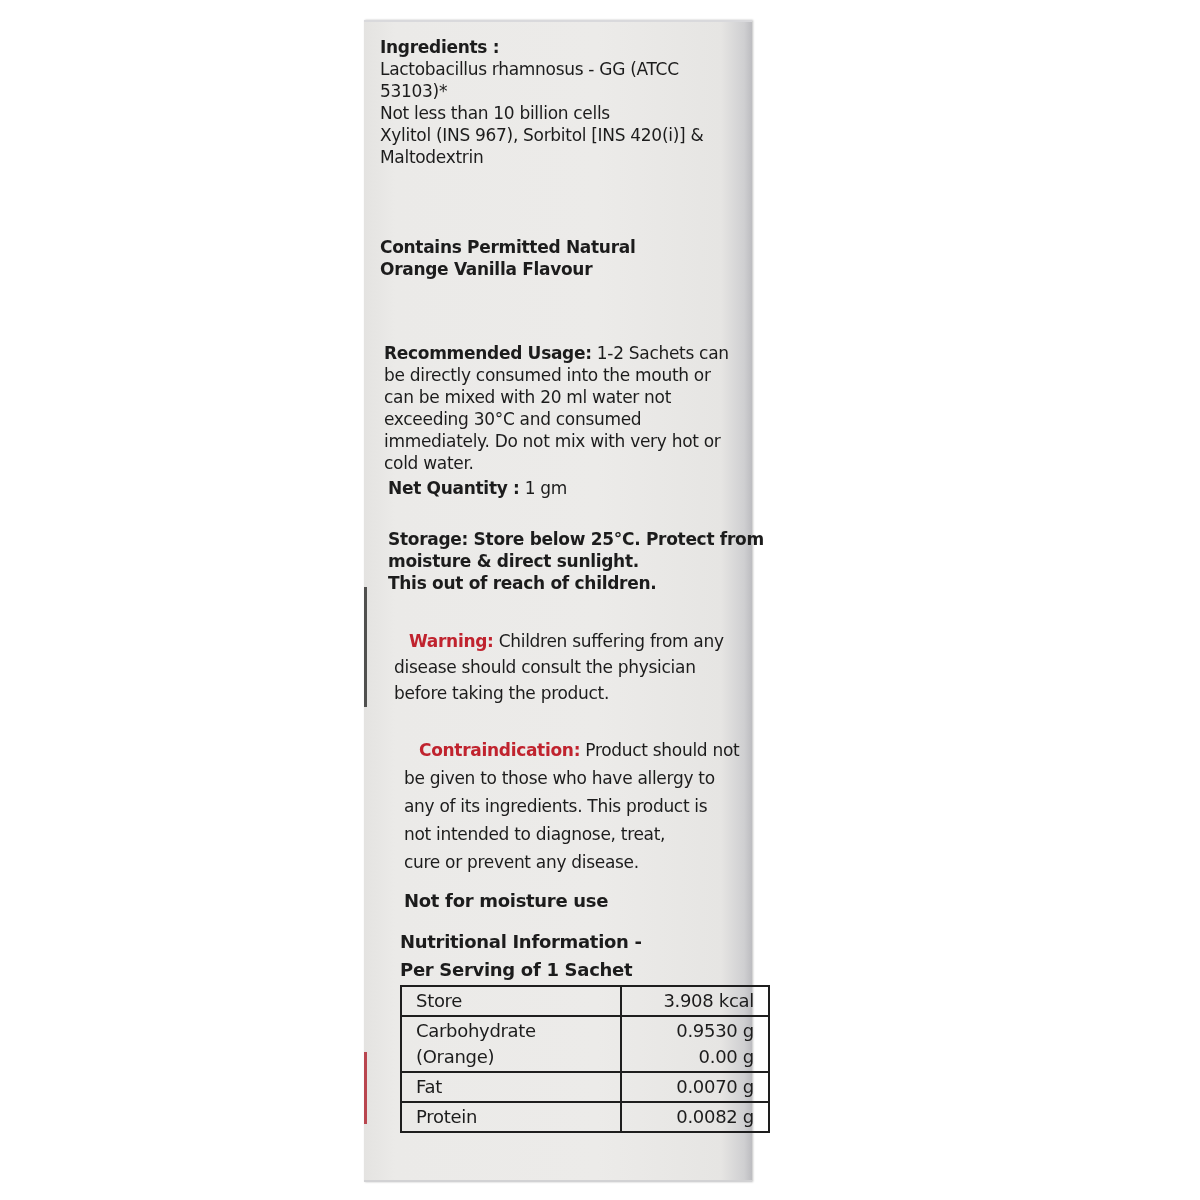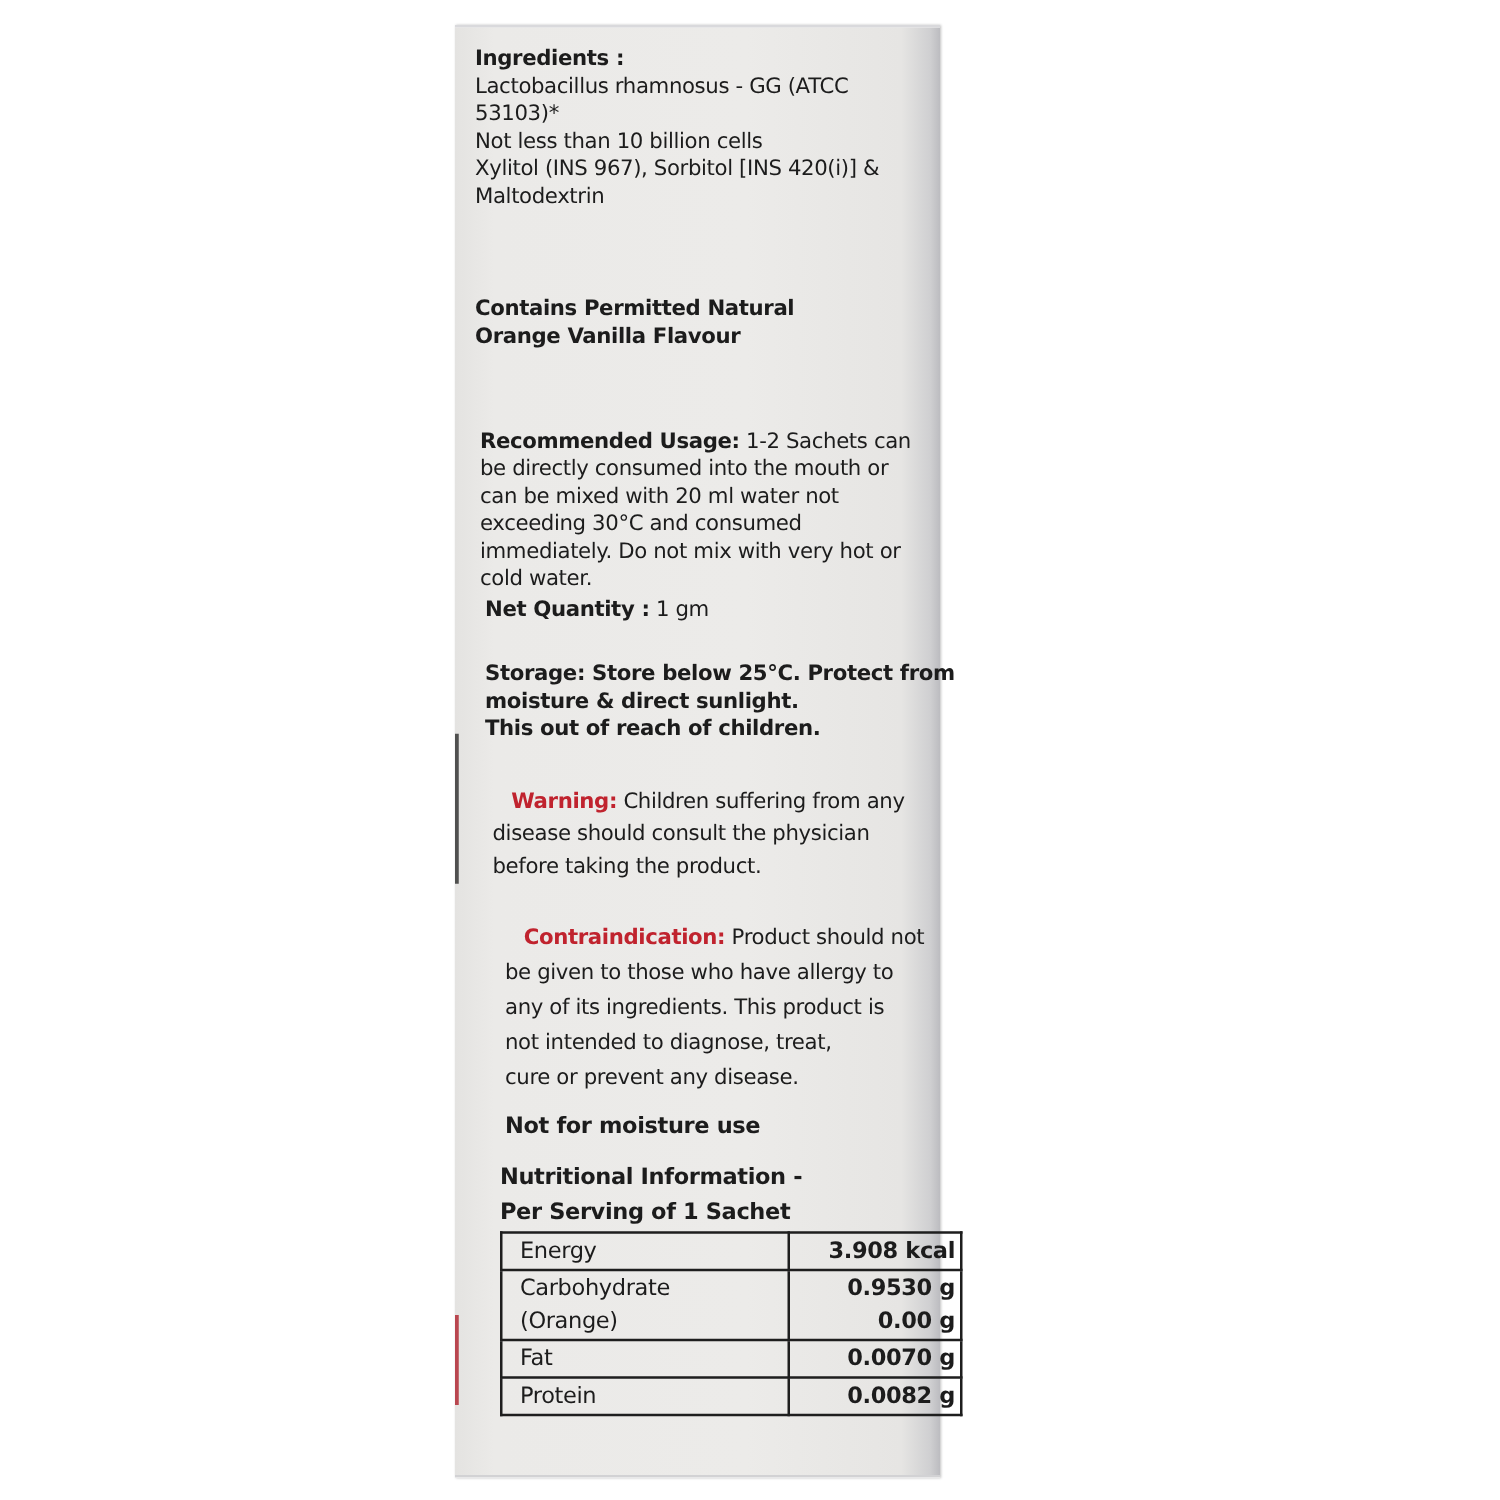--- a/index.html
+++ b/index.html
@@ -63,22 +63,21 @@
     }
     .nut-table td {
       border: 2px solid #1e1e1e;
       padding: 1px 10px 1px 14px;
       vertical-align: top;
       line-height: 26px;
     }
     .nut-table td.val {
       text-align: right;
       width: 118px;
-      padding-right: 4px;
-      font-weight: bold;
+      padding-right: 14px;
     }
   </style>
 </head>
 <body>
 
 <div class="panel">
   <div class="edge-dark"></div>
   <div class="edge-red"></div>
 
   <div class="block" style="top:14px;">
@@ -139,21 +138,21 @@
   <div class="block b" style="top:868px; left:40px; font-size:18px;">Not for moisture use</div>
 
   <div class="block b" style="top:906px; left:36px; font-size:18px; line-height:28px;">
     <span class="line">Nutritional Information -</span>
     <span class="line">Per Serving of 1 Sachet</span>
   </div>
 
   <table class="nut-table">
     <tbody>
         <tr>
-      <td>Energy</td>
+      <td>Store</td>
       <td class="val">3.908 kcal</td>
     </tr>
     <tr>
       <td>
         <span class="line">Carbohydrate</span>
         <span class="line">(Orange)</span>
       </td>
       <td class="val">
         <span class="line">0.9530 g</span>
         <span class="line">0.00 g</span>

